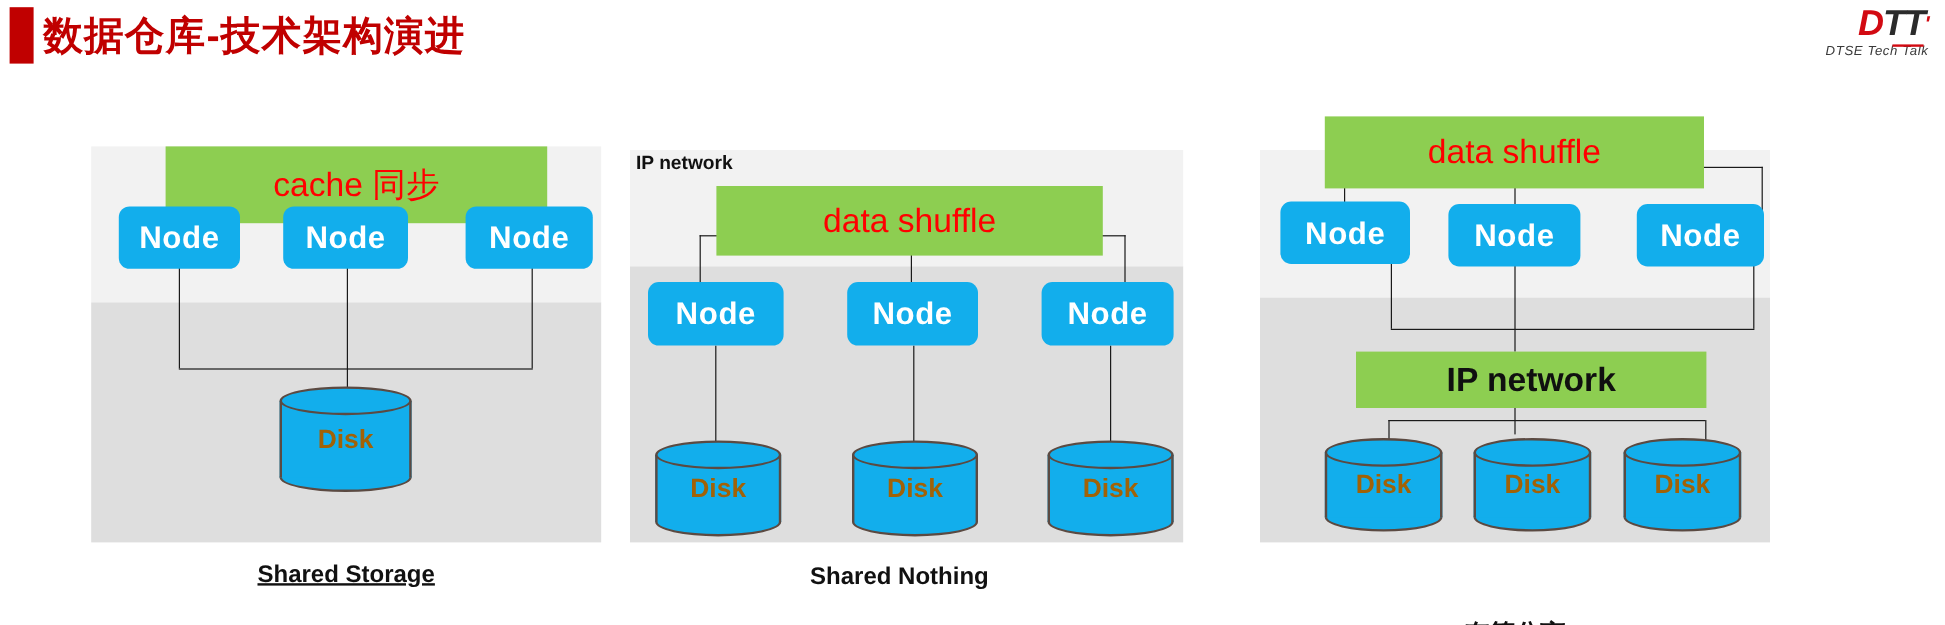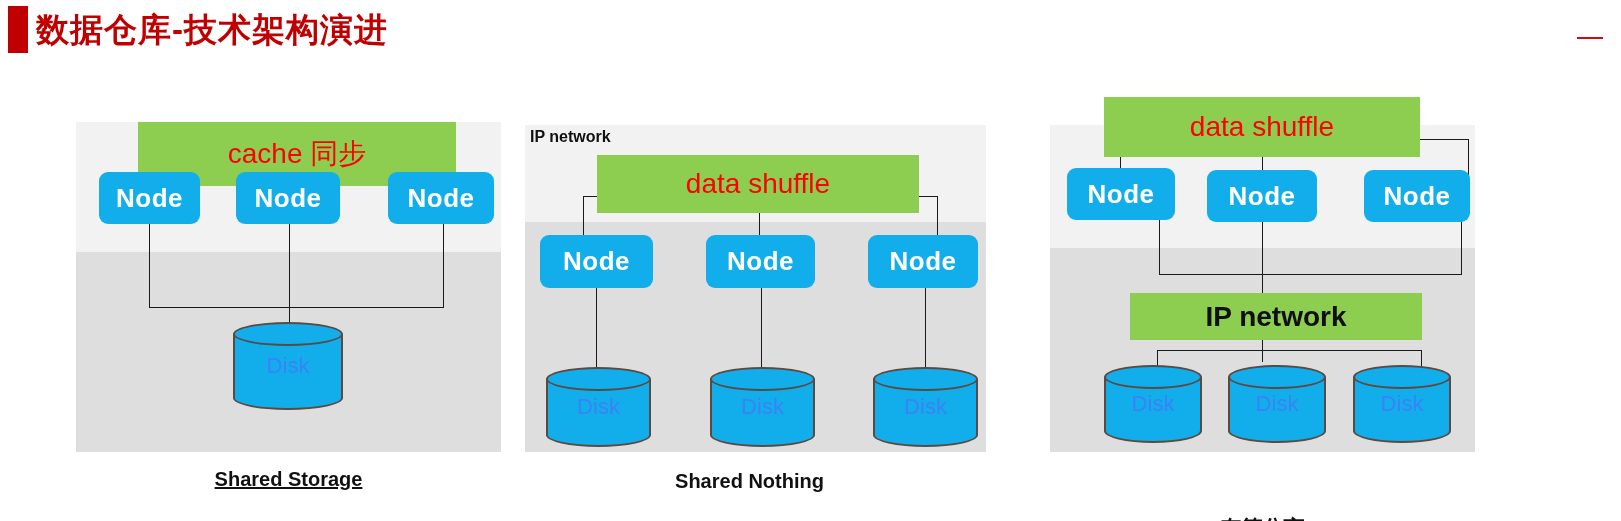--- a/index.html
+++ b/index.html
@@ -79,38 +79,42 @@
     box-sizing:border-box;
   }
   .disk .bottom{
     position:absolute;left:0;bottom:0;width:100%;height:24px;
     background:#12AEEC;border:2px solid #5B4A42;border-radius:50%;
     box-sizing:border-box;
   }
   .disk .label{
     position:absolute;left:0;right:0;top:0;bottom:0;
     display:flex;align-items:center;justify-content:center;
-    color:#3b82f6;font-size:22px;font-weight:400;z-index:3;
+    color:#a16207;font-size:22px;font-weight:700;z-index:3;
   }
   .disk .bottom{z-index:1;}
   .disk .body{z-index:2;}
   .disk .top{z-index:2;}
 
   
   .lineV{position:absolute;width:0;border-left:1.6px solid #1A1A1A;}
   .lineH{position:absolute;height:0;border-top:1.6px solid #1A1A1A;}
 </style>
 </head>
 <body>
 
 <div class="slide">
 
   <div class="accent-bar"></div>
   <div class="slide-title">数据仓库-技术架构演进</div>
 
+  <div class="logo">
+    <span class="logo-mark"><span class="d">D</span><span>TT</span><span class="tick">'</span></span>
+    <span class="logo-sub">DTSE  Tech Talk</span>
+  </div>
   <div class="logo-underline"></div>
 
   <div class="panel">
     <div class="band-light" style="left:76px;top:122px;width:425px;height:130px;"></div>
     <div class="band-dark" style="left:76px;top:252px;width:425px;height:200px;"></div>
 
     <div class="lineV" style="left:149px;top:223px;height:84px;"></div>
     <div class="lineV" style="left:289px;top:223px;height:107px;"></div>
     <div class="lineV" style="left:443px;top:223px;height:84px;"></div>
     <div class="lineH" style="left:149px;top:307px;width:295px;"></div>

